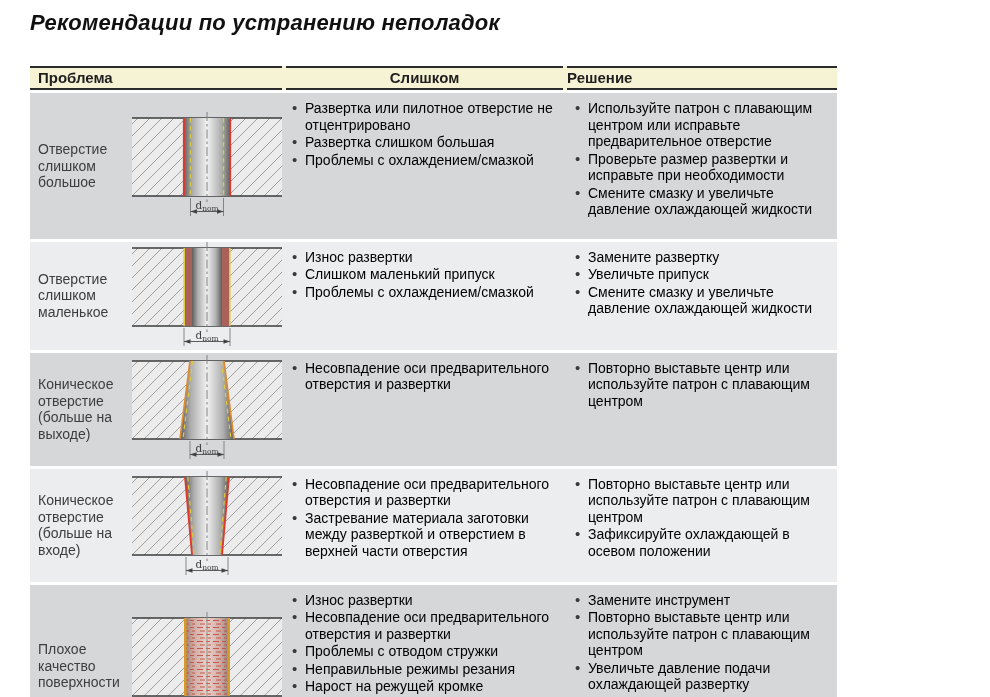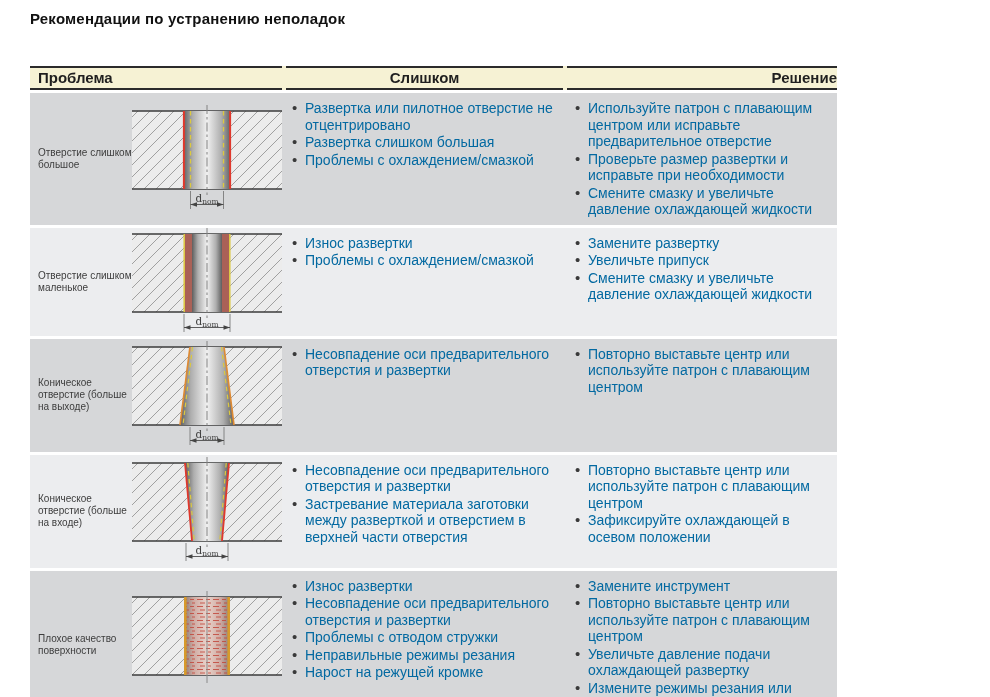--- a/index.html
+++ b/index.html
@@ -1,48 +1,48 @@
 <!DOCTYPE html>
 <html style="--header-bg: #F6F2D4; --row-dark: #D6D7D9; --row-light: #ECEDEF; --text: #3D3D3D;"><head>
 <meta charset="utf-8">
 <style>
   * { margin:0; padding:0; box-sizing:border-box; }
   html,body { width:990px; height:697px; background:#ffffff; }
   body { font-family:"Liberation Sans", sans-serif; color:var(--text,#3d3d3d); position:relative; overflow:hidden; }
 
   .page-title {
     position:absolute; left:30px; top:10px;
-    font-size:15px; font-weight:bold; color:#111111; letter-spacing:.2px;
+    font-size:22px; font-weight:bold; color:#111111; letter-spacing:.2px;font-style:italic;
   }
 
   .tbl { position:absolute; left:30px; top:66px; width:807px; }
 
   .t-header { display:flex; gap:4px; background:var(--header-bg,#F6F2D4); }
   .t-header .hc {
     border-top:2px solid #2b2b2b; border-bottom:2px solid #2b2b2b;
     font-weight:bold; font-size:15px; color:#1f1f1f; padding:1px 0 2px;
   }
   .hc.c1 { flex:0 0 252px; padding-left:8px; }
   .hc.c2 { flex:0 0 277px; text-align:center; }
-  .hc.c3 { flex:1 1 auto; text-align:right; }
+  .hc.c3 { flex:1 1 auto; text-align:left; }
 
   .t-body .t-row { display:flex; gap:4px; margin-top:3px; }
   .t-row.odd  { background:var(--row-dark,#D6D7D9); }
   .t-row.even { background:var(--row-light,#ECEDEF); }
 
   .cell.c1 { flex:0 0 252px; display:flex; align-items:center; }
   .cell.c2 { flex:0 0 277px; padding:7px 8px 6px 4px; }
-  .cell.c3 { flex:1 1 auto;  padding:7px 24px 6px 6px; }
-
-  .problem-label { flex:1 1 auto; padding-left:8px; font-size:10px; line-height:1.18; color:#3d3d3d; }
+  .cell.c3 { flex:1 1 auto;  padding:7px 24px 20px 6px; }
+
+  .problem-label { flex:1 1 auto; padding-left:8px; font-size:14px; line-height:1.18; color:#3d3d3d; }
   .diagram { flex:0 0 150px; }
   .diagram svg { display:block; }
 
   ul.blist { list-style:none; }
-  .blist li { position:relative; padding-left:15px; font-size:14px; line-height:1.18; color:#0369a1; margin-bottom:1px; }
+  .blist li { position:relative; padding-left:15px; font-size:14px; line-height:1.18; color:#000000; margin-bottom:1px; }
   .blist li::before { content:"\2022"; position:absolute; left:2px; top:-1px; font-size:15px; color:#3a3a3a; }
 
   .t-footer { display:flex; gap:4px; margin-top:0; }
   .t-footer div { border-top:2.5px solid #2b2b2b; height:0; }
   .t-footer .c1 { flex:0 0 252px; }
   .t-footer .c2 { flex:0 0 277px; }
   .t-footer .c3 { flex:1 1 auto; }
 </style>
 </head>
 <body>
@@ -161,20 +161,21 @@
     <line x1="52" y1="99.5" x2="98" y2="99.5" stroke="#4d4d4d" stroke-width="0.9"></line>
     <polygon points="52,99.5 58.5,97.3 58.5,101.7" fill="#444"></polygon>
     <polygon points="98,99.5 91.5,97.3 91.5,101.7" fill="#444"></polygon>
     <text x="75" y="97" text-anchor="middle" font-family="DejaVu Serif, serif" font-size="10.5" fill="#3f3f3f">d<tspan dy="2.2" font-size="7.5">nom</tspan></text>
             </svg>
           </div>
     </div>
     <div class="cell c2">
       <ul class="blist">
             <li>Износ развертки</li>
+            <li>Слишком маленький припуск</li>
             <li>Проблемы с охлаждением/смазкой</li>
           </ul>
     </div>
     <div class="cell c3">
       <ul class="blist">
             <li>Замените развертку</li>
             <li>Увеличьте припуск</li>
             <li>Смените смазку и увеличьте давление охлаждающей жидкости</li>
           </ul>
     </div>

